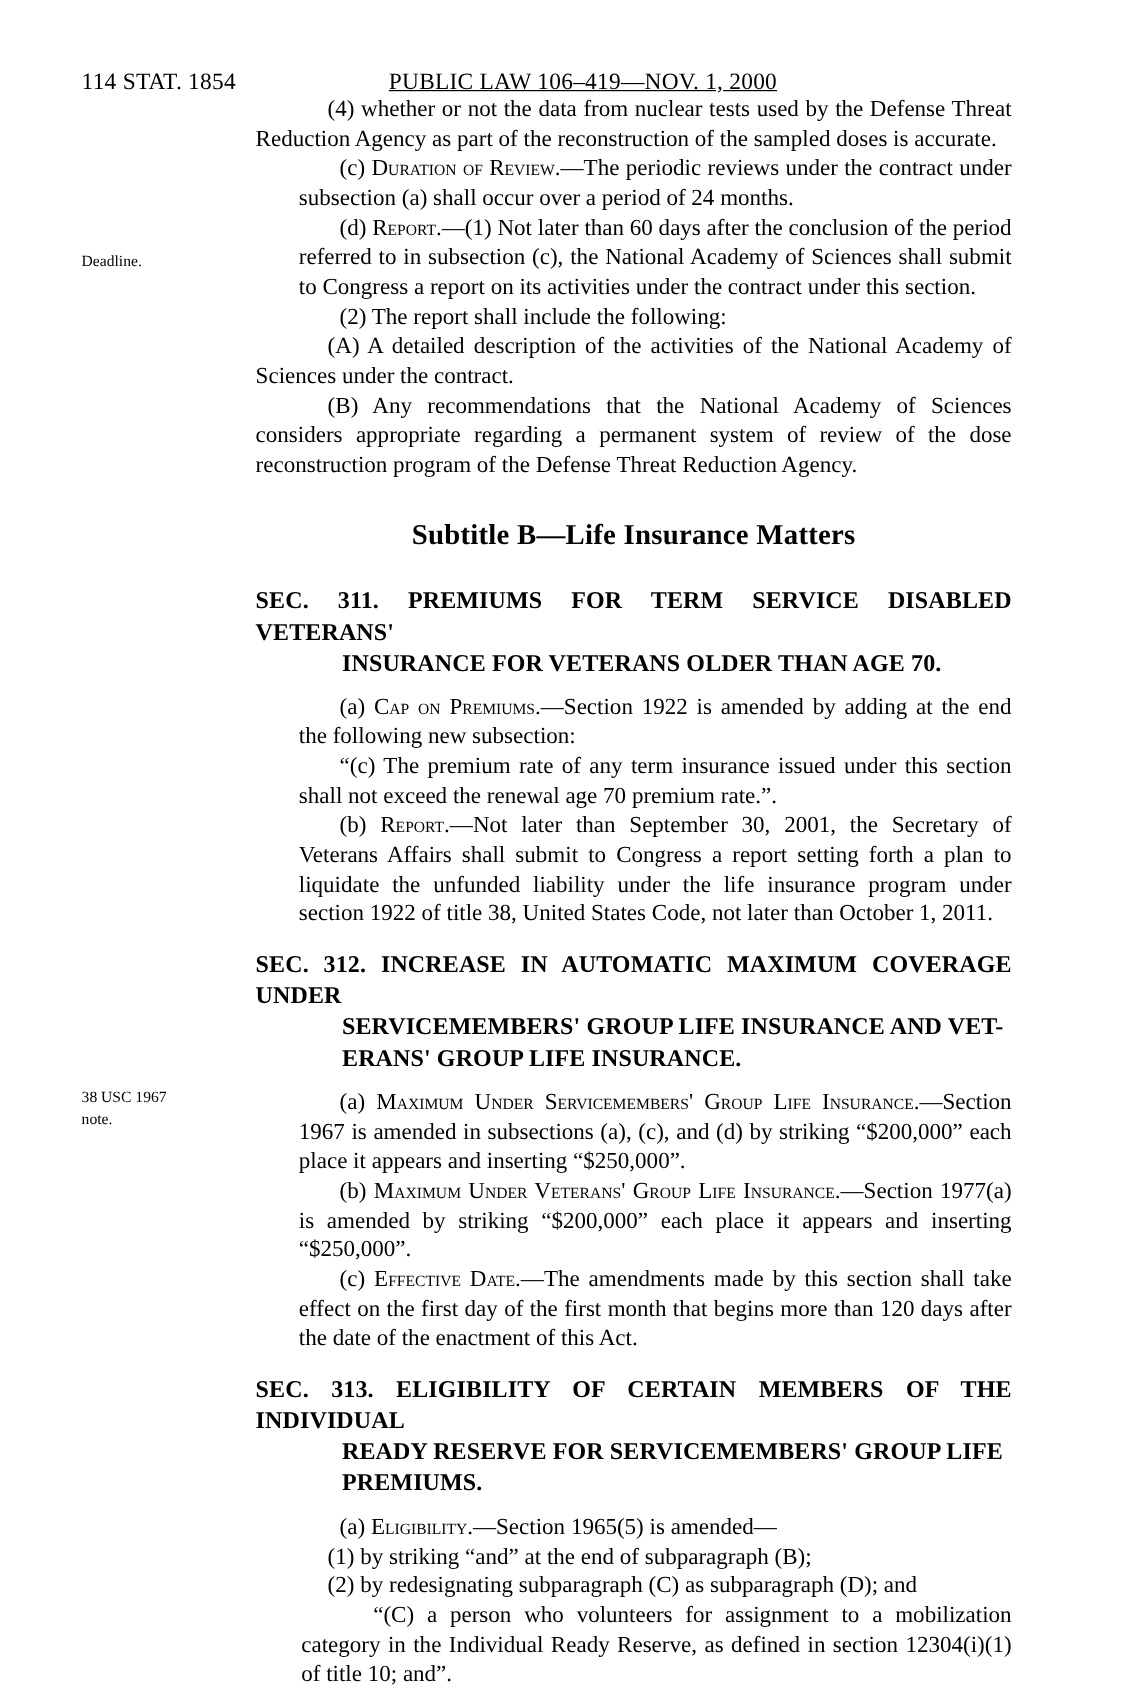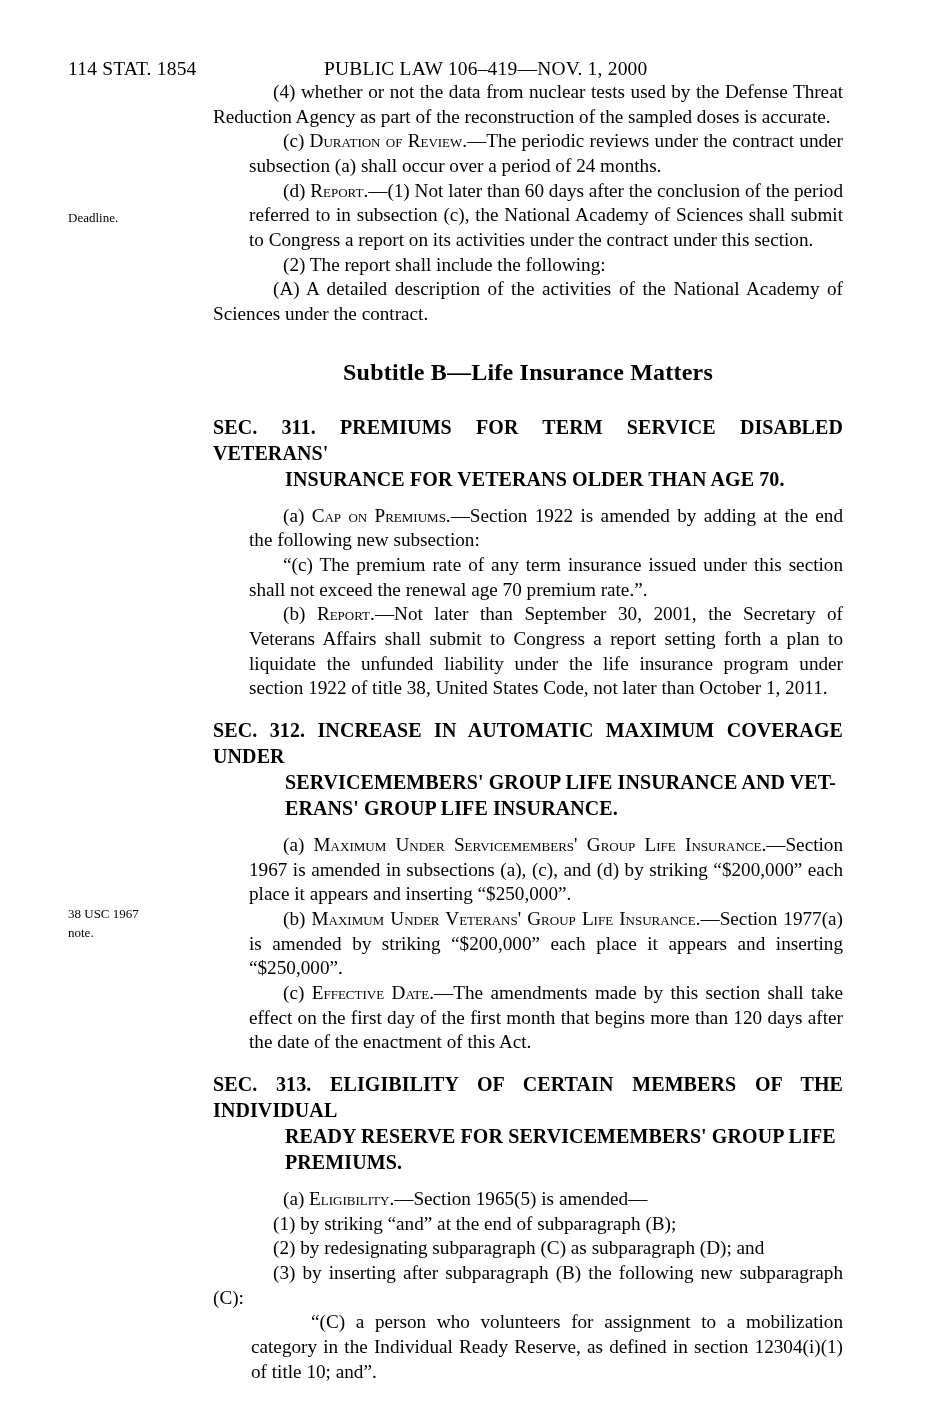--- a/index.html
+++ b/index.html
@@ -30,20 +30,21 @@
   }
   .header .stat {
     white-space: nowrap;
   }
   .header .center {
     flex: 1;
     text-align: center;
     padding-left: 6px;
     padding-right: 78px;
     white-space: nowrap;
+    text-decoration: underline;
   }
   .body-col {
     margin-left: 145px;
     width: 630px;
     font-size: 19.2px;
     line-height: 1.285;
     text-align: justify;
     text-justify: inter-word;
   }
   p {
@@ -113,20 +114,21 @@
     <p class="ind2">(4) whether or not the data from nuclear tests used by the Defense Threat Reduction Agency as part of the reconstruction of the sampled doses is accurate.</p>
 
     <p class="ind"><span>(c) </span><span class="sc">Duration of Review.</span><span>—The periodic reviews under the contract under subsection (a) shall occur over a period of 24 months.</span></p>
 
     <p class="ind"><span>(d) </span><span class="sc">Report.</span><span>—(1) Not later than 60 days after the conclusion of the period referred to in subsection (c), the National Academy of Sciences shall submit to Congress a report on its activities under the contract under this section.</span></p>
 
     <p class="ind">(2) The report shall include the following:</p>
 
     <p class="ind2">(A) A detailed description of the activities of the National Academy of Sciences under the contract.</p>
 
+    <p class="ind2">(B) Any recommendations that the National Academy of Sciences considers appropriate regarding a permanent system of review of the dose reconstruction program of the Defense Threat Reduction Agency.</p>
 
     <div class="subtitle">Subtitle B—Life Insurance Matters</div>
 
     <div class="sec-head">
       <span class="l1">SEC. 311. PREMIUMS FOR TERM SERVICE DISABLED VETERANS'</span>
       <span class="l2">INSURANCE FOR VETERANS OLDER THAN AGE 70.</span>
     </div>
 
     <p class="ind"><span>(a) </span><span class="sc">Cap on Premiums.</span><span>—Section 1922 is amended by adding at the end the following new subsection:</span></p>
 
@@ -151,18 +153,17 @@
       <span class="l2">READY RESERVE FOR SERVICEMEMBERS' GROUP LIFE</span>
       <span class="l2">PREMIUMS.</span>
     </div>
 
     <p class="ind"><span>(a) </span><span class="sc">Eligibility.</span><span>—Section 1965(5) is amended—</span></p>
 
     <p class="ind2">(1) by striking “and” at the end of subparagraph (B);</p>
 
     <p class="ind2">(2) by redesignating subparagraph (C) as subparagraph (D); and</p>
 
-    <p class="ind2">(3) by inserting after subparagraph (B) the following new subparagraph (C):</p>
 
     <p class="ind2" style="margin-left:38px;">“(C) a person who volunteers for assignment to a mobilization category in the Individual Ready Reserve, as defined in section 12304(i)(1) of title 10; and”.</p>
 
   </div>
 </div>
 
 </body></html>

